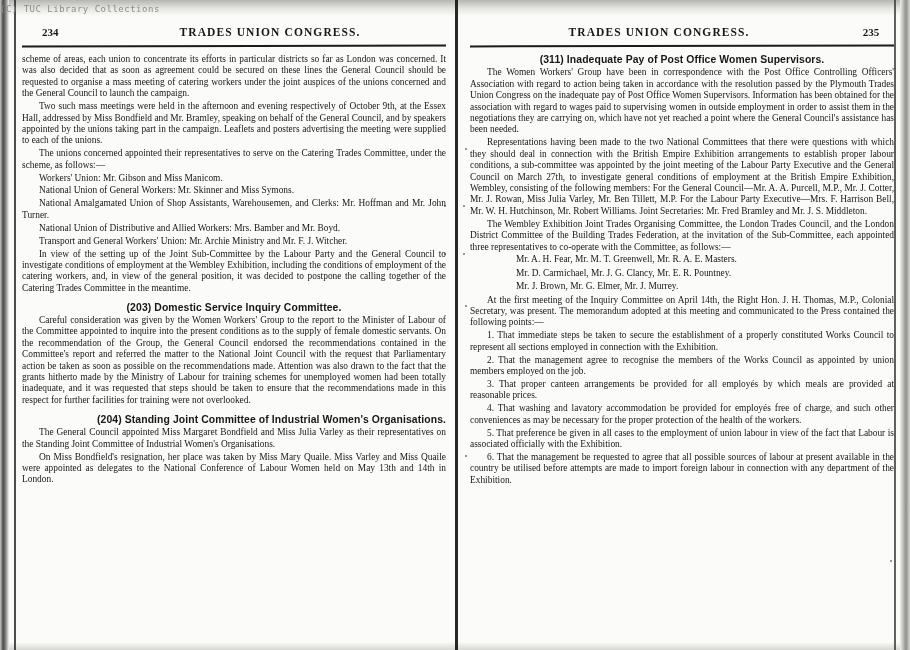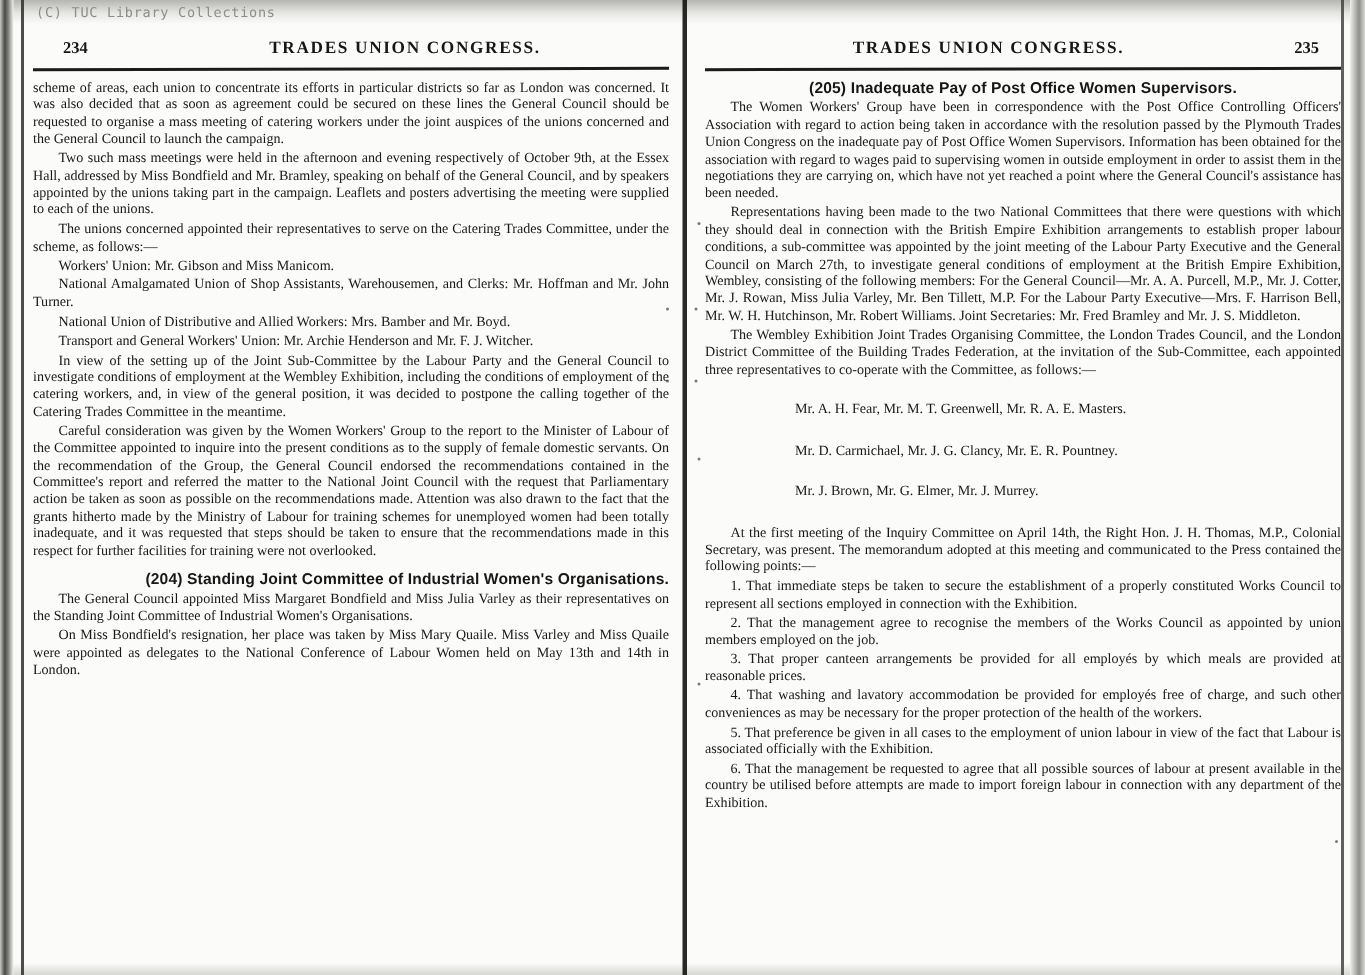--- a/index.html
+++ b/index.html
@@ -57,21 +57,21 @@
     background: linear-gradient(to bottom, #b5b5b1 0%, #e6e6e3 55%, #fbfbfa 100%);
   }
   .bottom-smudge {
     position: absolute;
     left: 0; bottom: 0;
     width: 910px; height: 8px;
     background: linear-gradient(to top, #d6d6d3 0%, #fbfbfa 100%);
   }
   .watermark {
     position: absolute;
-    left: 24px; top: 4px;
+    left: 0; top: 4px;
     font-family: "DejaVu Sans Mono", monospace;
     font-size: 9px;
     letter-spacing: .5px;
     color: #8c8c89;
     white-space: nowrap;
     z-index: 6;
   }
   
   .page-col {
     position: absolute;
@@ -109,21 +109,21 @@
     text-align: justify;
     text-justify: inter-word;
   }
   p.para {
     margin: 0 0 0 0;
     text-indent: 17px;
     padding-bottom: 1.5px;
   }
   p.para.noindent { text-indent: 0; }
   p.name-line {
-    margin: 14px;
+    margin: 0;
     text-indent: 0;
     padding-left: 46px;
     padding-bottom: 2px;
     text-align: left;
   }
   h2.section-head {
     font-family: "Liberation Sans", "DejaVu Sans", sans-serif;
     font-size: 10.4px;
     font-weight: bold;
     text-align: center;
@@ -169,39 +169,41 @@
     <div class="running-head rh-left">
       <span class="folio">234</span>
       <span class="title">TRADES UNION CONGRESS.</span>
     </div>
     <div class="head-rule"></div>
     <div class="body-text" id="left-body">
         <p class="para noindent">scheme of areas, each union to concentrate its efforts in particular districts so far as London was concerned. It was also decided that as soon as agreement could be secured on these lines the General Council should be requested to organise a mass meeting of catering workers under the joint auspices of the unions concerned and the General Council to launch the campaign.</p>
         <p class="para">Two such mass meetings were held in the afternoon and evening respectively of October 9th, at the Essex Hall, addressed by Miss Bondfield and Mr. Bramley, speaking on behalf of the General Council, and by speakers appointed by the unions taking part in the campaign. Leaflets and posters advertising the meeting were supplied to each of the unions.</p>
         <p class="para">The unions concerned appointed their representatives to serve on the Catering Trades Committee, under the scheme, as follows:—</p>
         <p class="para">Workers' Union: Mr. Gibson and Miss Manicom.</p>
+        <p class="para">National Union of General Workers: Mr. Skinner and Miss Symons.</p>
         <p class="para">National Amalgamated Union of Shop Assistants, Warehousemen, and Clerks: Mr. Hoffman and Mr. John Turner.</p>
         <p class="para">National Union of Distributive and Allied Workers: Mrs. Bamber and Mr. Boyd.</p>
-        <p class="para">Transport and General Workers' Union: Mr. Archie Henderson and Mr. F. J. Witcher.</p>
+        <p class="para">Transport and General Workers' Union: Mr. Archie Ministry and Mr. F. J. Witcher.</p>
         <p class="para">In view of the setting up of the Joint Sub-Committee by the Labour Party and the General Council to investigate conditions of employment at the Wembley Exhibition, including the conditions of employment of the catering workers, and, in view of the general position, it was decided to postpone the calling together of the Catering Trades Committee in the meantime.</p>
+        <h2 class="section-head">(203) Domestic Service Inquiry Committee.</h2>
         <p class="para">Careful consideration was given by the Women Workers' Group to the report to the Minister of Labour of the Committee appointed to inquire into the present conditions as to the supply of female domestic servants. On the recommendation of the Group, the General Council endorsed the recommendations contained in the Committee's report and referred the matter to the National Joint Council with the request that Parliamentary action be taken as soon as possible on the recommendations made. Attention was also drawn to the fact that the grants hitherto made by the Ministry of Labour for training schemes for unemployed women had been totally inadequate, and it was requested that steps should be taken to ensure that the recommendations made in this respect for further facilities for training were not overlooked.</p>
         <h2 class="section-head flush">(204) Standing Joint Committee of Industrial Women's Organisations.</h2>
         <p class="para">The General Council appointed Miss Margaret Bondfield and Miss Julia Varley as their representatives on the Standing Joint Committee of Industrial Women's Organisations.</p>
         <p class="para">On Miss Bondfield's resignation, her place was taken by Miss Mary Quaile. Miss Varley and Miss Quaile were appointed as delegates to the National Conference of Labour Women held on May 13th and 14th in London.</p>
       </div>
   </div>
 
   <div class="page-col col-right">
     <div class="running-head rh-right">
       <span class="folio">235</span>
       <span class="title">TRADES UNION CONGRESS.</span>
     </div>
     <div class="head-rule"></div>
     <div class="body-text" id="right-body">
-        <h2 class="section-head">(205) Inadequate Pay of Post Office Women Supervisors.</h2>
+        <h2 class="section-head">(311) Inadequate Pay of Post Office Women Supervisors.</h2>
         <p class="para">The Women Workers' Group have been in correspondence with the Post Office Controlling Officers' Association with regard to action being taken in accordance with the resolution passed by the Plymouth Trades Union Congress on the inadequate pay of Post Office Women Supervisors. Information has been obtained for the association with regard to wages paid to supervising women in outside employment in order to assist them in the negotiations they are carrying on, which have not yet reached a point where the General Council's assistance has been needed.</p>
         <p class="para">Representations having been made to the two National Committees that there were questions with which they should deal in connection with the British Empire Exhibition arrangements to establish proper labour conditions, a sub-committee was appointed by the joint meeting of the Labour Party Executive and the General Council on March 27th, to investigate general conditions of employment at the British Empire Exhibition, Wembley, consisting of the following members: For the General Council—Mr. A. A. Purcell, M.P., Mr. J. Cotter, Mr. J. Rowan, Miss Julia Varley, Mr. Ben Tillett, M.P. For the Labour Party Executive—Mrs. F. Harrison Bell, Mr. W. H. Hutchinson, Mr. Robert Williams. Joint Secretaries: Mr. Fred Bramley and Mr. J. S. Middleton.</p>
         <p class="para">The Wembley Exhibition Joint Trades Organising Committee, the London Trades Council, and the London District Committee of the Building Trades Federation, at the invitation of the Sub-Committee, each appointed three representatives to co-operate with the Committee, as follows:—</p>
         <p class="name-line">Mr. A. H. Fear, Mr. M. T. Greenwell, Mr. R. A. E. Masters.</p>
         <p class="name-line">Mr. D. Carmichael, Mr. J. G. Clancy, Mr. E. R. Pountney.</p>
         <p class="name-line">Mr. J. Brown, Mr. G. Elmer, Mr. J. Murrey.</p>
         <p class="para">At the first meeting of the Inquiry Committee on April 14th, the Right Hon. J. H. Thomas, M.P., Colonial Secretary, was present. The memorandum adopted at this meeting and communicated to the Press contained the following points:—</p>
         <p class="para">1. That immediate steps be taken to secure the establishment of a properly constituted Works Council to represent all sections employed in connection with the Exhibition.</p>
         <p class="para">2. That the management agree to recognise the members of the Works Council as appointed by union members employed on the job.</p>
         <p class="para">3. That proper canteen arrangements be provided for all employés by which meals are provided at reasonable prices.</p>

